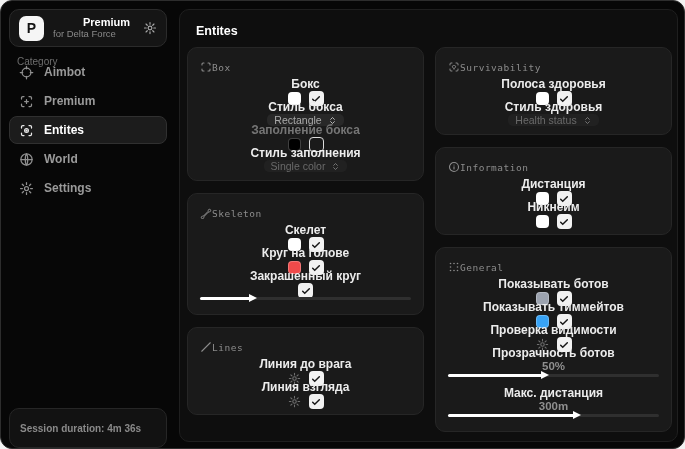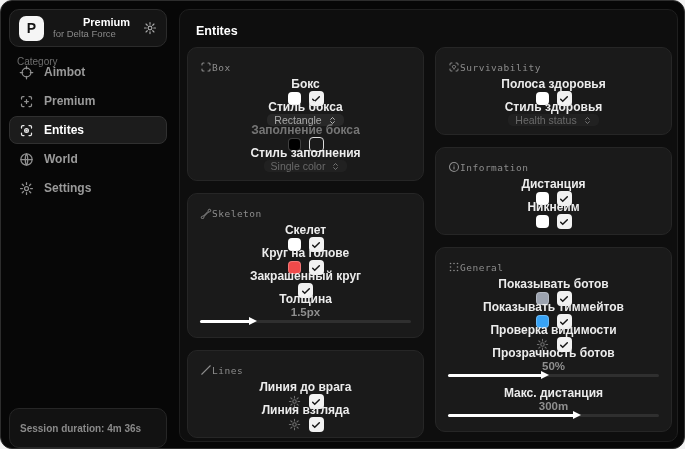--- a/index.html
+++ b/index.html
@@ -232,24 +232,20 @@
         <div class="row">
           <span class="row-label">Закрашенный круг</span>
           <span class="controls">
             <span class="checkbox">
                 <svg width="10" height="10" viewBox="0 0 24 24" fill="none" stroke="currentColor" stroke-width="3.5" stroke-linecap="round">
                   <path d="M4 12.5l5 5L20 6.5"></path>
                 </svg>
               </span>
           </span>
         </div>
-        <div class="row">
-          <span class="row-label">Толщина</span>
-          <span class="row-value">1.5px</span>
-        </div>
         <div class="slider">
           <span class="track"></span>
           <span class="fill" style="width: 24%;">
               <span class="thumb"></span>
             </span>
         </div>
       </div>
 
       <div class="card">
         <div class="card-header">

